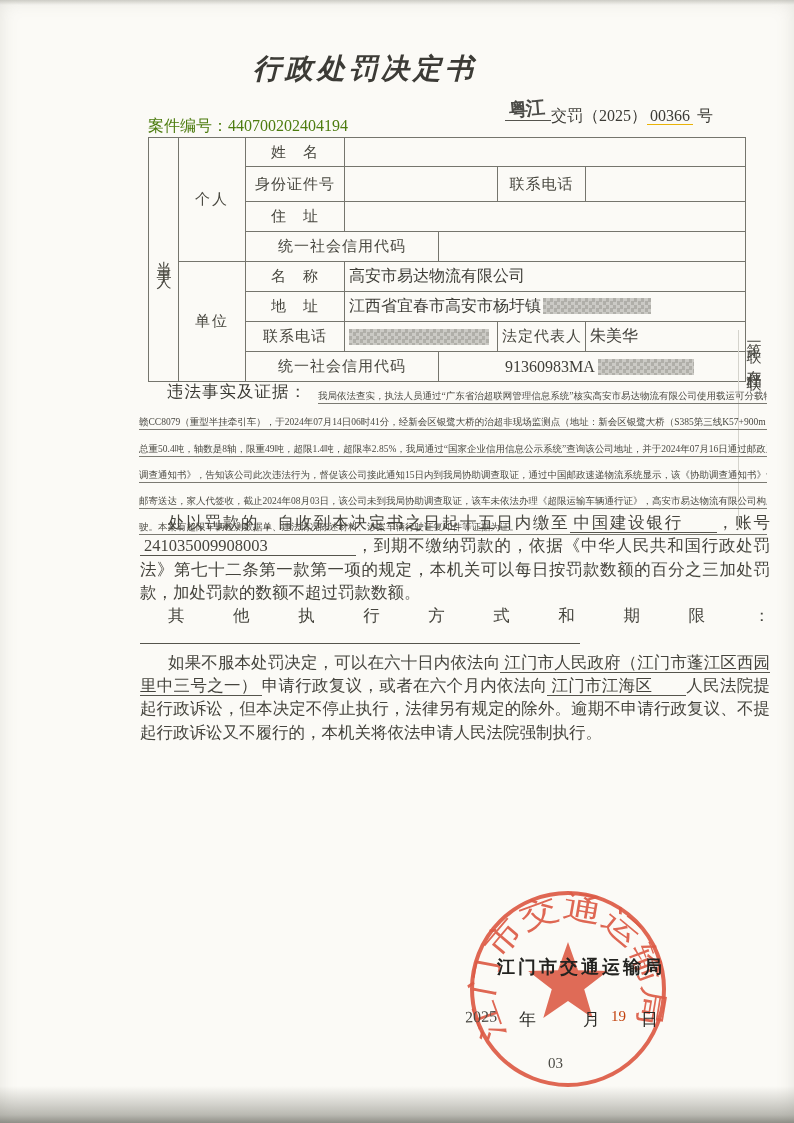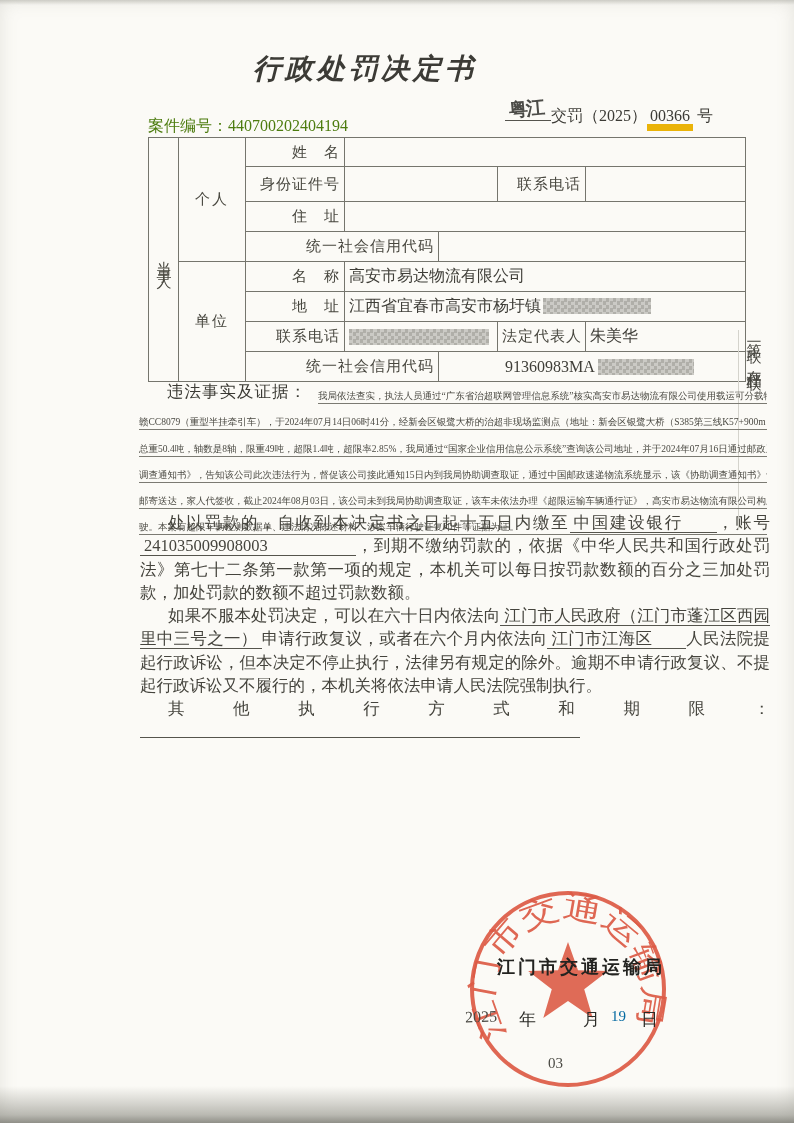--- a/index.html
+++ b/index.html
@@ -11,30 +11,30 @@
   }
   .abs{position:absolute;}
   
   .serial{left:551px;top:40px;font-family:"DejaVu Sans Mono","DejaVu Sans",monospace;
     font-weight:bold;font-size:23px;letter-spacing:2px;color:#262622;}
   .title{left:0;top:50px;width:730px;text-align:center;font-size:28px;letter-spacing:4px;
     font-weight:600;color:#3c3b36;font-style:italic;}
   .case-row{left:148px;top:100px;font-size:16px;color:#4d7c0f;margin-top:16px;}
   .docno{left:505px;top:105px;font-size:16px;color:#3c3b36;white-space:nowrap;}
   .blankline{display:inline-block;width:46px;border-bottom:1px solid #55544e;height:15px;}
-  .u{border-bottom:7px solid #eab308;padding:0 3px;}
+  .u{border-bottom:1px solid #eab308;padding:0 3px;}
   .region-stamp{left:509px;top:96px;font-size:19px;font-weight:700;color:#2e2e2a;
     transform:rotate(-5deg);letter-spacing:-2px;opacity:.85;}
   
   table.party{position:absolute;left:148px;top:137px;border-collapse:collapse;table-layout:fixed;
     width:597px;font-size:15px;color:#48473f;}
   table.party td{border:1px solid #75756d;padding:0 4px;overflow:hidden;white-space:nowrap;}
   td.vlab{writing-mode:vertical-rl;text-align:center;letter-spacing:7px;padding:6px 0;}
   td.glab{text-align:center;letter-spacing:2px;}
-  td.lab{text-align:right;letter-spacing:1px;}
+  td.lab{text-align:center;letter-spacing:1px;}
   td.val{font-size:16px;color:#3f3e38;}
   .mosaic{display:inline-block;vertical-align:-3px;height:16px;
     background:repeating-conic-gradient(#c7c6c1 0% 25%,#a9a8a2 0% 50%);background-size:7px 7px;opacity:.92;}
   .m-phone{width:140px;}
   .m-addr{width:108px;margin-left:2px;}
   .m-uscc{width:96px;margin-left:3px;}
   
   .facts-label{left:167px;top:381px;font-size:16.5px;letter-spacing:1px;color:#3c3b35;z-index:2;}
   .facts{left:139px;top:378px;width:628px;font-size:9.5px;line-height:10px;color:#4a4942;z-index:1;}
   .facts .fline{height:23.2px;border-bottom:1px solid #7b7a72;white-space:nowrap;overflow:hidden;
@@ -52,21 +52,21 @@
   
   .copy-note{left:744px;top:331px;writing-mode:vertical-rl;font-size:15px;letter-spacing:3px;color:#45443e;}
   .foldline{left:738px;top:330px;width:1px;height:200px;background:#d4d3cc;}
   
   .issuer-name{left:497px;top:955px;font-size:18px;font-weight:600;letter-spacing:3px;color:#232320;z-index:3;}
   .dateline{top:1008px;font-size:17px;color:#2a2a26;z-index:3;}
   .d-year{left:465px;transform:rotate(-2deg);font-size:16px;color:#4b4a44;}
   .d-ylab{left:519px;}
   .d-month{left:548px;font-size:15px;color:#4b4a44;margin-top:47px;}
   .d-mlab{left:583px;}
-  .d-day{left:611px;font-size:15px;color:#0369a1;}
+  .d-day{left:611px;font-size:15px;color:#c2410c;}
   .d-dlab{left:641px;}
   .stamp{left:461px;top:884px;width:214px;height:214px;z-index:2;mix-blend-mode:multiply;opacity:.9;}
   
   .bottom-shadow{left:0;top:1086px;width:794px;height:37px;
     background:linear-gradient(to bottom,rgba(110,110,100,0) 0%,rgba(110,110,100,.45) 78%,rgba(85,85,76,.62) 100%);}
   .top-edge{left:0;top:0;width:794px;height:5px;background:linear-gradient(to bottom,rgba(140,140,130,.35),rgba(140,140,130,0));}
 </style>
 </head>
 <body>
 
@@ -139,22 +139,22 @@
     <div class="fline first">我局依法查实，执法人员通过“广东省治超联网管理信息系统”核实高安市易达物流有限公司使用载运可分载物品的车辆</div>
     <div class="fline">赣CC8079（重型半挂牵引车），于2024年07月14日06时41分，经新会区银鹭大桥的治超非现场监测点（地址：新会区银鹭大桥（S385第三线K57+900m））过磅检测，该车车货</div>
     <div class="fline">总重50.4吨，轴数是8轴，限重49吨，超限1.4吨，超限率2.85%，我局通过“国家企业信用信息公示系统”查询该公司地址，并于2024年07月16日通过邮政系统发出《协助</div>
     <div class="fline">调查通知书》，告知该公司此次违法行为，督促该公司接此通知15日内到我局协助调查取证，通过中国邮政速递物流系统显示，该《协助调查通知书》于2024年07月19日</div>
     <div class="fline">邮寄送达，家人代签收，截止2024年08月03日，该公司未到我局协助调查取证，该车未依法办理《超限运输车辆通行证》，高安市易达物流有限公司构成公路违法超限行</div>
     <div class="fline">驶。本案有超限车辆检测数据单、违法情况陈述材料、涉案车辆行驶证复印件等证据为证。</div>
   </div>
 
   <div class="abs bodytext">
     <p><span>处以罚款的，自收到本决定书之日起十五日内缴至</span><span class="fill pr-m">中国建设银行</span><span>，账号</span><span class="fill pr-l">241035009908003</span><span>，到期不缴纳罚款的，依据《中华人民共和国行政处罚法》第七十二条第一款第一项的规定，本机关可以每日按罚款数额的百分之三加处罚款，加处罚款的数额不超过罚款数额。</span></p>
+    <p><span>其他执行方式和期限：</span><span class="otherblank"></span></p>
     <p><span>如果不服本处罚决定，可以在六十日内依法向</span><span class="fill">江门市人民政府（江门市蓬江区西园里中三号之一）</span><span>申请行政复议，或者在六个月内依法向</span><span class="fill pr-m">江门市江海区</span><span>人民法院提起行政诉讼，但本决定不停止执行，法律另有规定的除外。逾期不申请行政复议、不提起行政诉讼又不履行的，本机关将依法申请人民法院强制执行。</span></p>
-    <p><span>其他执行方式和期限：</span><span class="otherblank"></span></p>
   </div>
 
   <div class="abs foldline"></div>
   <div class="abs copy-note">第一联：存档联</div>
 
   <svg class="abs stamp" viewBox="0 0 214 214">
     <circle cx="107" cy="105" r="96" fill="none" stroke="#dd4a33" stroke-width="4" opacity="0.92"></circle>
     <polygon fill="#dd4a33" opacity="0.9" points="107,58 117,86.2 146.9,87 123.2,105.3 131.7,134 107,117 82.3,134 90.8,105.3 67.1,87 97,86.2"></polygon>
     <path id="ringPath" d="M 46 150 A 74 74 0 1 1 168 150" fill="none"></path>
     <text font-size="31" font-family="Liberation Serif, DejaVu Serif, serif" fill="#dd4a33" opacity="0.92">

